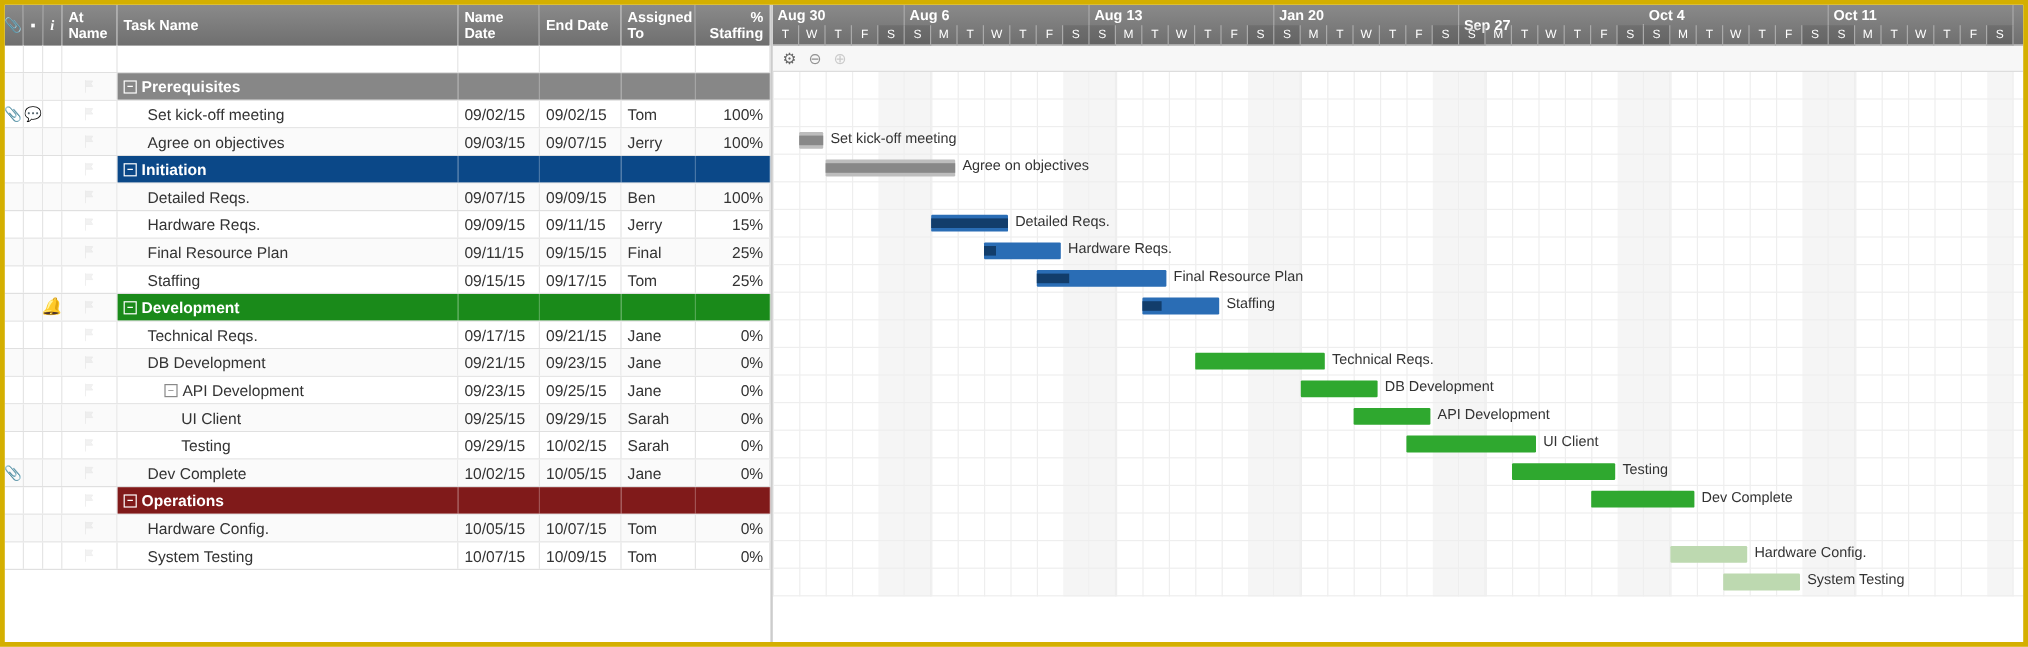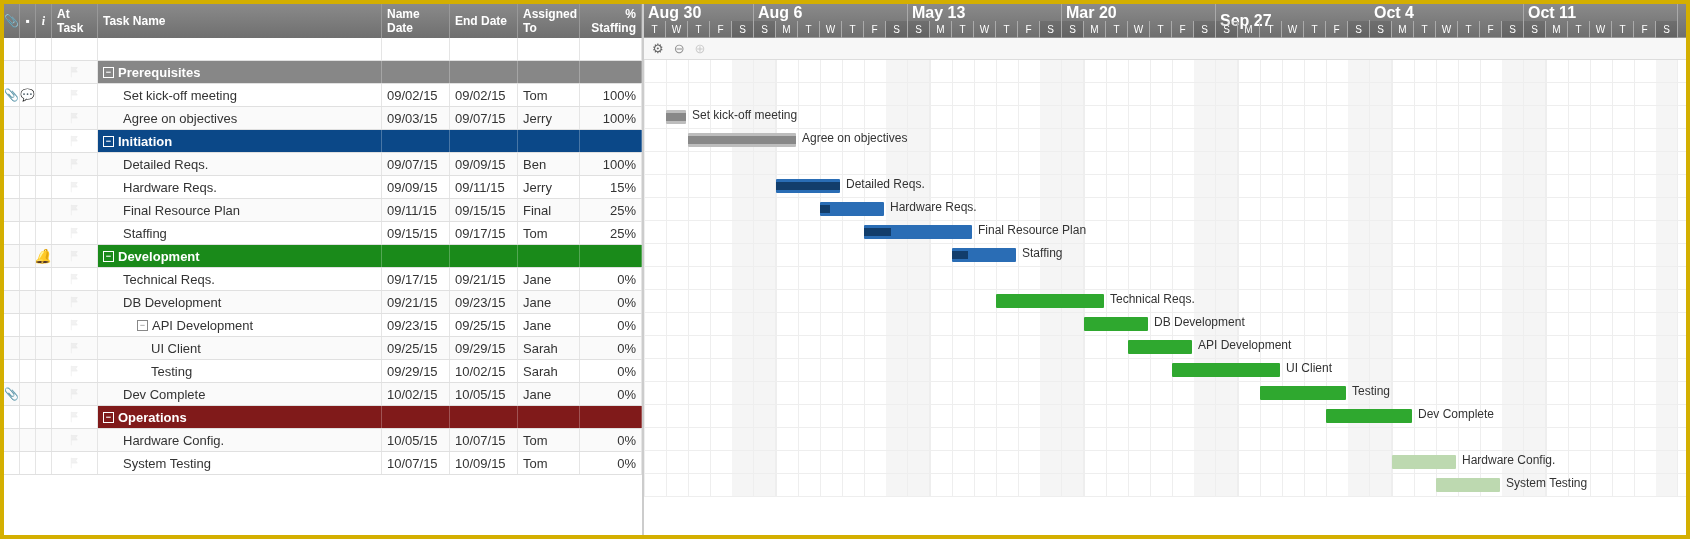--- a/index.html
+++ b/index.html
@@ -40,21 +40,21 @@
 .flag-icon svg { width: 100%; height: 100%; }
 .bell-icon { color: #f4b400; font-size: 14px; }
 .attach-icon, .comment-icon { color: #888; font-size: 12px; }
 
 .cell.complete { justify-content: flex-end; }
 .cell.risk { justify-content: center; }
 .cell.attach, .cell.comment, .cell.info { justify-content: center; }
 
 
 .gantt-header { position: relative; height: 34px; background: linear-gradient(#8a8a8a,#6f6f6f); color: #fff; border-bottom: 1px solid #999; }
-.weeks { display: flex; height: 17px; font-size: 16px; font-weight: bold; }
+.weeks { display: flex; height: 17px; font-size: 12px; font-weight: bold; }
 .week { border-right: 1px solid #aaa; padding-left: 4px; display: flex; align-items: center; }
 .days { display: flex; height: 17px; font-size: 10px; }
 .day { width: 22px; border-right: 1px solid #aaa; text-align: center; line-height: 17px; }
 .day.weekend { background: rgba(0,0,0,0.1); }
 
 .gantt-toolbar { height: 22px; display: flex; align-items: center; gap: 10px; padding-left: 8px; border-bottom: 1px solid #ddd; background: #f7f7f7; font-size: 13px; color: #666; }
 
 .gantt-body { position: relative; }
 .gantt-row { height: 23px; border-bottom: 1px solid #eee; position: relative; }
 .gantt-grid { position: absolute; inset: 0; pointer-events: none; }
@@ -78,21 +78,21 @@
     <div class="grid-header">
       <div class="hcell c-attach">
           <span>📎</span>
         </div>
       <div class="hcell c-comment">
           <span>▪</span>
         </div>
       <div class="hcell c-info">
           <span>i</span>
         </div>
-      <div class="hcell c-risk">At Task</div>
+      <div class="hcell c-risk">At Name</div>
       <div class="hcell c-task">Task Name</div>
       <div class="hcell c-start">Name Date</div>
       <div class="hcell c-end">End Date</div>
       <div class="hcell c-assign">Assigned To</div>
       <div class="hcell c-complete">% Staffing</div>
     </div>
     <div class="grid-rows" id="grid-rows">
         <div class="row">
           <div class="cell c-attach attach"></div>
           <div class="cell c-comment comment"></div>
@@ -460,22 +460,22 @@
           <div class="cell c-complete complete">0%</div>
         </div>
       </div>
   </div>
 
   <div class="right-pane">
     <div class="gantt-header">
       <div class="weeks" id="weeks">
           <div class="week" style="width: 110px;">Aug 30</div>
           <div class="week" style="width: 154px;">Aug 6</div>
-          <div class="week" style="width: 154px;">May 13</div>
-          <div class="week" style="width: 154px;">Mar 20</div>
+          <div class="week" style="width: 154px;">Aug 13</div>
+          <div class="week" style="width: 154px;">Jan 20</div>
           <div class="week" style="width: 154px; margin-top: 16px;">Sep 27</div>
           <div class="week" style="width: 154px;">Oct 4</div>
           <div class="week" style="width: 154px;">Oct 11</div>
         </div>
       <div class="days" id="days">
           <div class="day">T</div>
           <div class="day">W</div>
           <div class="day">T</div>
           <div class="day">F</div>
           <div class="day weekend">S</div>

